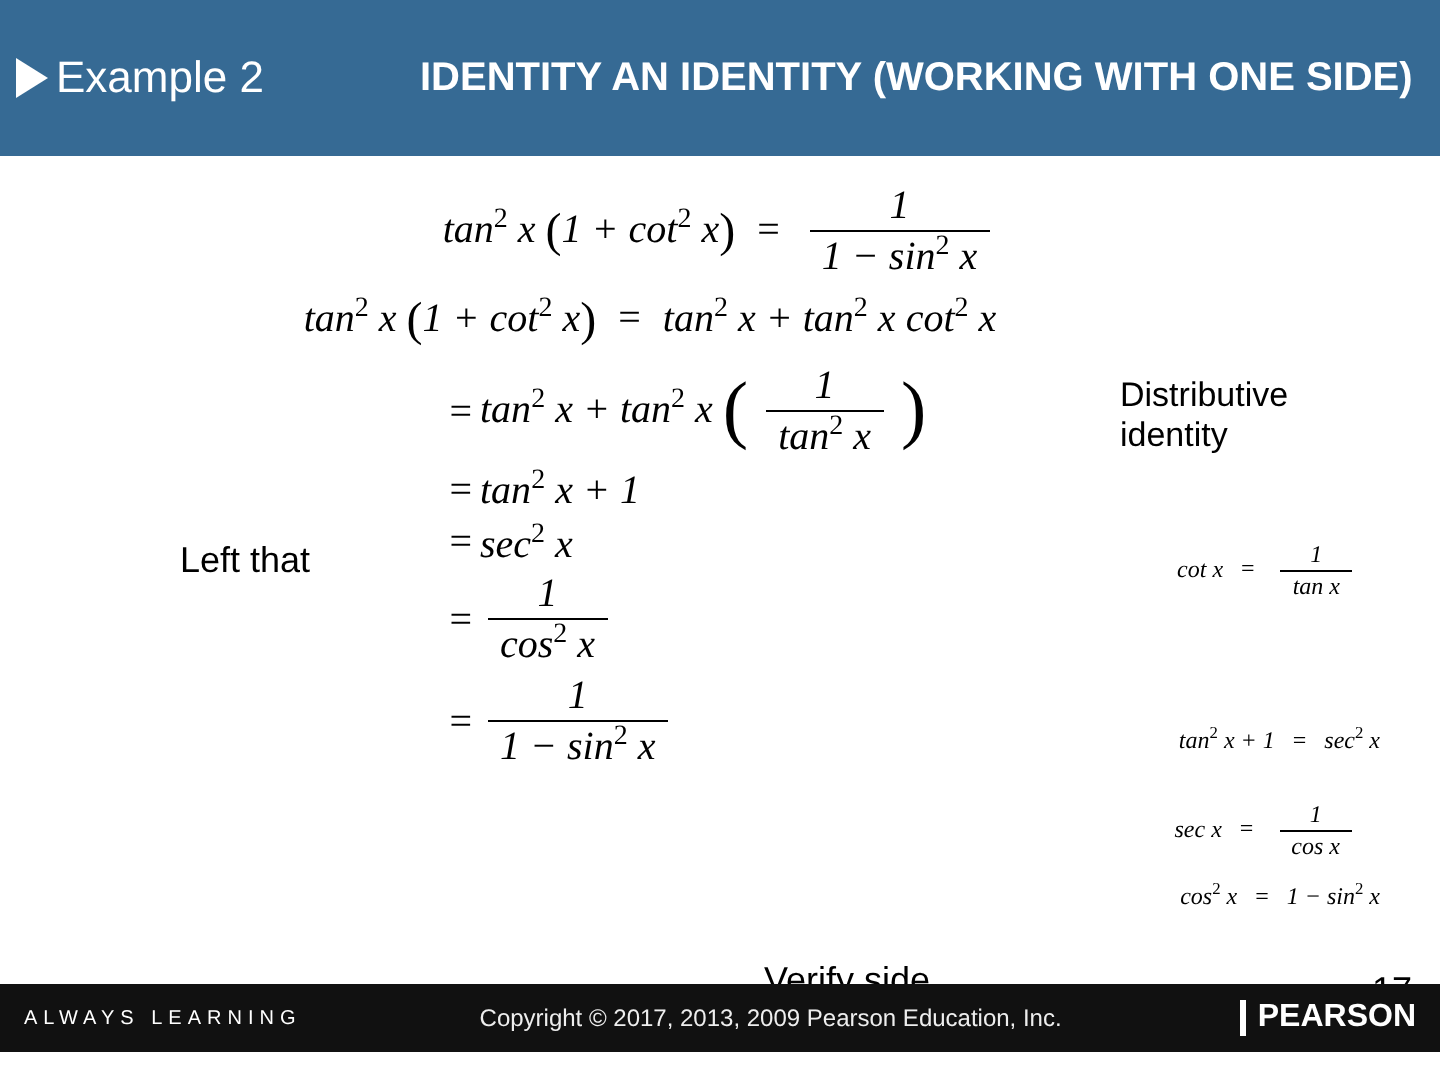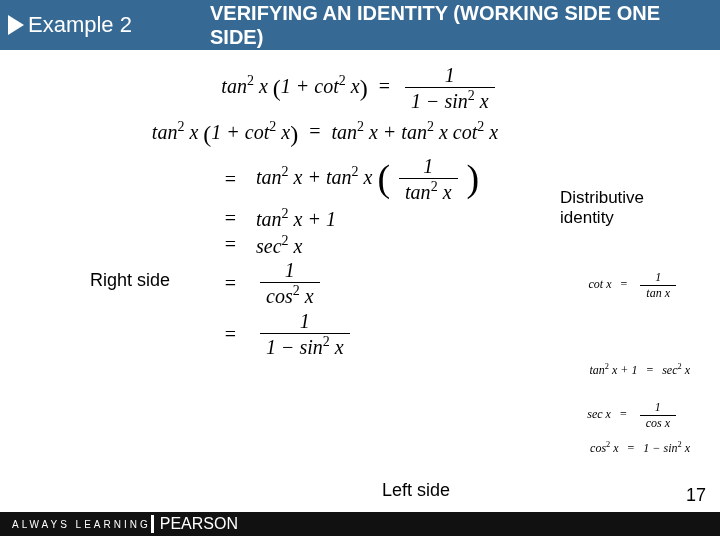--- a/index.html
+++ b/index.html
@@ -8,21 +8,21 @@
     font-family: Arial, Helvetica, sans-serif;
     background: #fff;
     position: relative;
     overflow: hidden;
   }
   .header {
     display: flex;
     align-items: stretch;
     background: #366a94;
     color: #fff;
-    height: 50px;
+    height: 78px;
   }
   .ex-cell {
     display: flex;
     align-items: center;
     padding-left: 8px;
     width: 200px;
     gap: 4px;
   }
   .triangle {
     width: 0; height: 0;
@@ -60,34 +60,34 @@
     left: 90px; top: 270px;
     font-size: 18px;
   }
   .label-right {
     position: absolute;
     left: 382px; top: 480px;
     font-size: 18px;
   }
   .footer {
     position: absolute;
-    left: 0; bottom: 4px;
-    width: 100%; height: 24px;
+    left: 0; bottom: 14px;
+    width: 100%; height: 34px;
     background: #111;
     color: #fff;
     display: flex;
     align-items: center;
     padding: 0 12px;
     font-size: 11px;
   }
   .always { letter-spacing: 3px; font-size: 10px; }
   .copyright { flex: 1; text-align: center; font-size: 12px; color:#eee; }
   .pearson {
     display: flex; align-items: center; gap: 6px;
-    font-size: 16px; font-weight: 400; text-align: center;
+    font-size: 16px; font-weight: 700; text-align: center;
   }
   .pearson-bar { width: 3px; height: 18px; background: #fff; }
   .pagenum {
     position: absolute;
     right: 14px; bottom: 34px;
     font-size: 18px;
   }
   
   .math { font-family: 'Times New Roman', serif; font-style: italic; font-size: 20px; white-space: nowrap; }
   .frac {
@@ -109,21 +109,21 @@
   }
   .paren-med {
     font-size: 24px;
     font-style: normal;
     vertical-align: middle;
   }
   .eq { font-style: normal; padding: 0 6px; }
   .steps { margin-left: 204px; }
   .step { display: flex; align-items: center; margin: 2px 0; }
   .step .lhs { width: 20px; text-align: right; font-family:'Times New Roman',serif; font-style: normal; }
-  .step .rhs { margin-left: 20px; }
+  .step .rhs { margin-left: 4px; }
   .side-ident {
     position: absolute;
     font-family: 'Times New Roman', serif;
     font-style: italic;
     font-size: 12px;
   }
   .si1 { right: 40px; top: 270px; }
   .si2 { right: 30px; top: 362px; text-align: right; }
   .si3 { right: 40px; top: 400px; }
   .si4 { right: 30px; top: 440px; }
@@ -136,21 +136,21 @@
   }
 </style>
 </head>
 <body>
 
 <div class="header">
   <div class="ex-cell">
     <div class="triangle"></div>
     <div class="ex-label">Example 2</div>
   </div>
-  <div class="title-cell">VERIFYING AN IDENTITY (WORKING SIDE ONE SIDE)</div>
+  <div class="title-cell">IDENTITY AN IDENTITY (WORKING WITH ONE SIDE)</div>
 </div>
 
 <div class="body">
 
   <div class="math-block">
     <span class="math">
       <span>tan</span><sup>2</sup>
       <span>x</span>
       <span class="paren-med">(</span><span>1</span> +
       <span>cot</span><sup>2</sup>
@@ -226,22 +226,22 @@
         <span class="frac">
           <span class="num">1</span>
           <span class="den"><span>1</span> − <span>sin</span><sup>2</sup> <span>x</span></span>
         </span>
       </span>
     </div>
   </div>
 </div>
 
 <div class="distrib">Distributive identity</div>
-<div class="label-left">Right side</div>
-<div class="label-right">Left side</div>
+<div class="label-left">Left that</div>
+<div class="label-right">Verify side</div>
 
 <div class="side-ident si1">
   <span>cot</span>
   <span>x</span>
   <span class="eq">=</span>
   <span class="frac">
     <span class="num">1</span>
     <span class="den"><span>tan</span> <span>x</span></span>
   </span>
 </div>
@@ -268,17 +268,18 @@
   <span class="eq">=</span>
   <span>1</span> −
   <span>sin</span><sup>2</sup>
   <span>x</span>
 </div>
 
 <div class="pagenum">17</div>
 
 <div class="footer">
   <div class="always">ALWAYS LEARNING</div>
+  <div class="copyright">Copyright © 2017, 2013, 2009 Pearson Education, Inc.</div>
   <div class="pearson">
     <div class="pearson-bar"></div>
     <span>PEARSON</span>
   </div>
 </div>
 
 </body></html>

